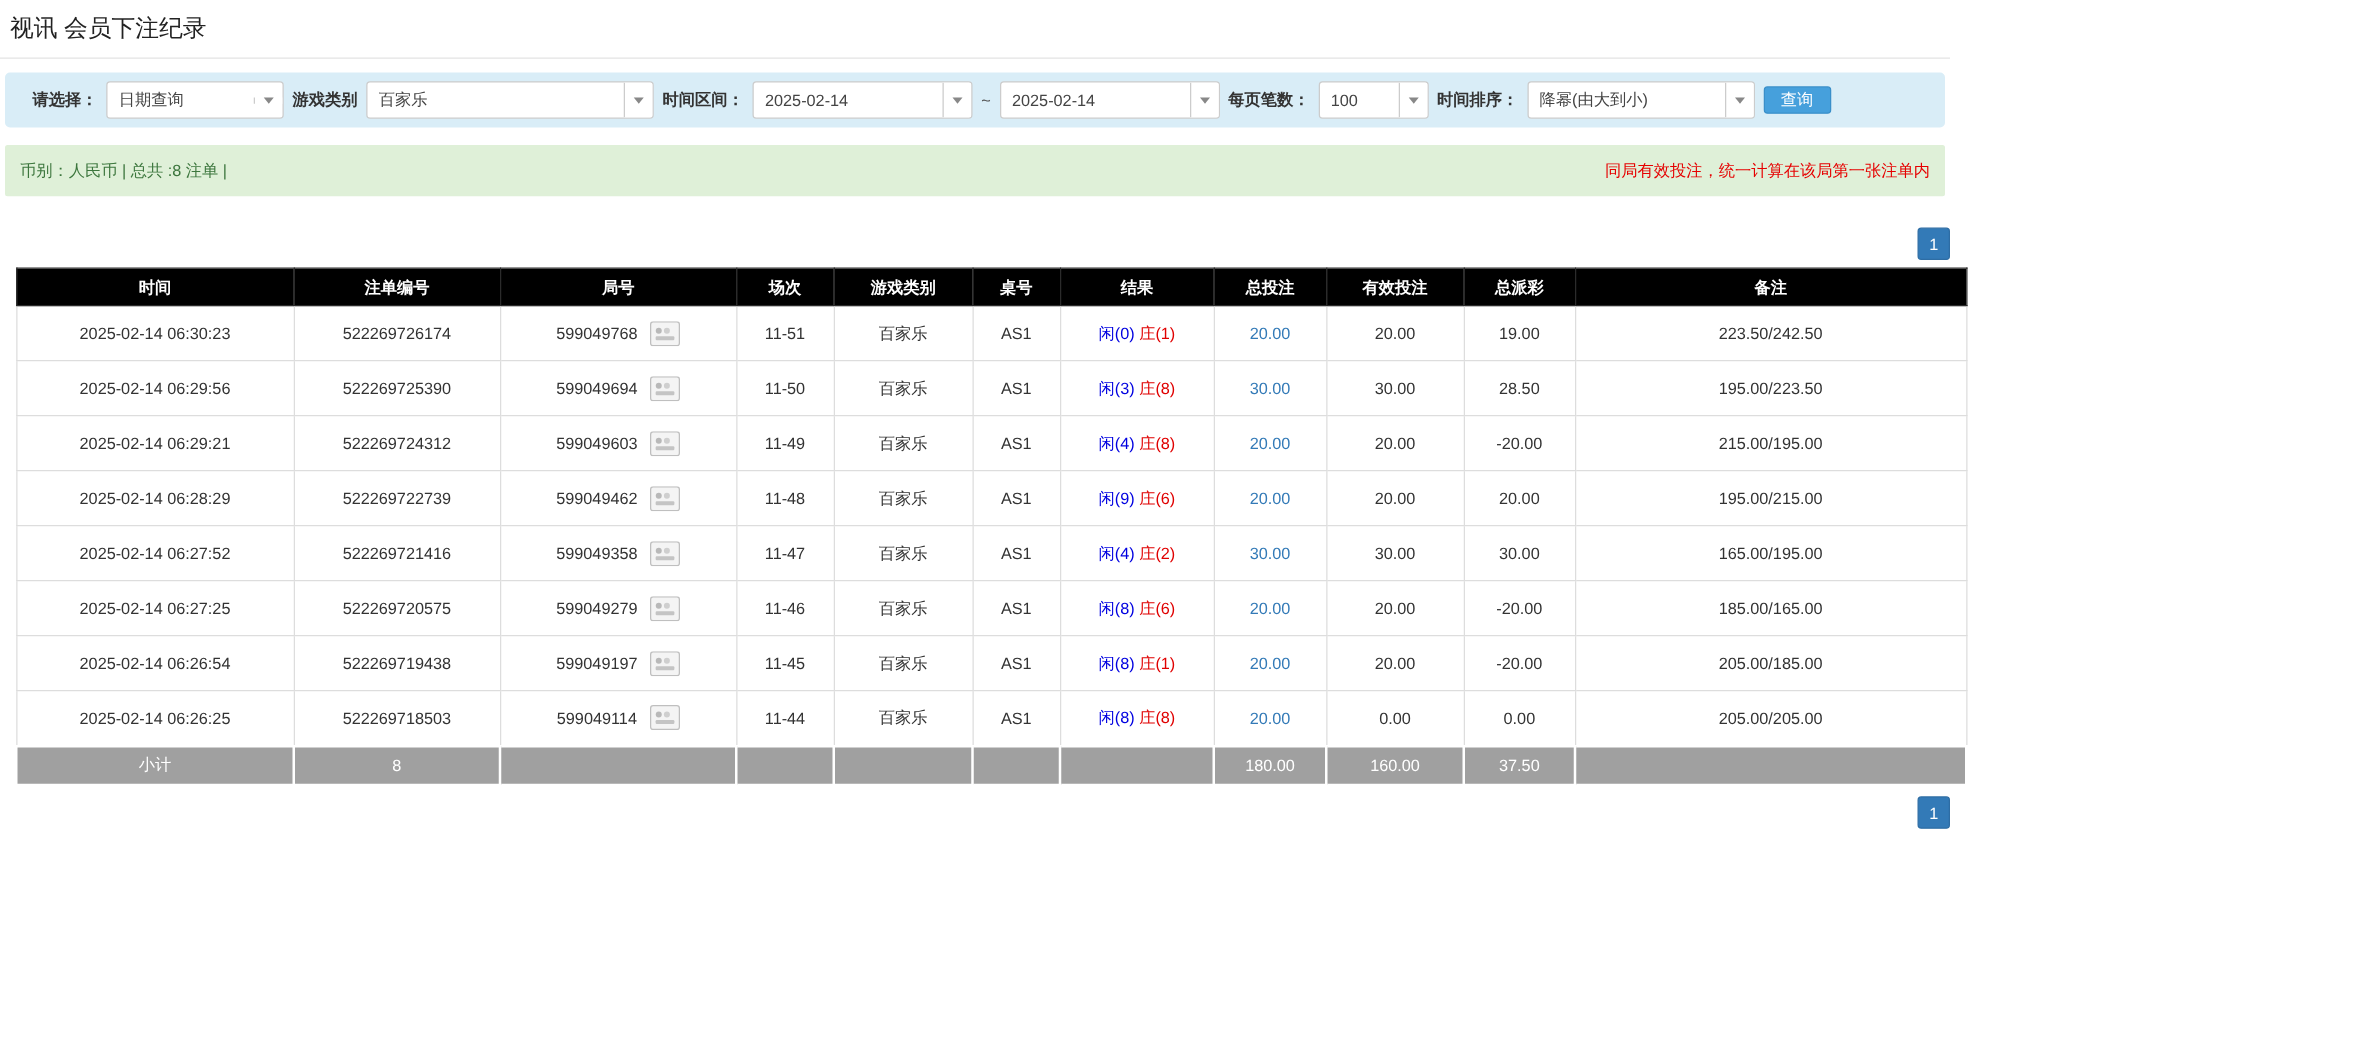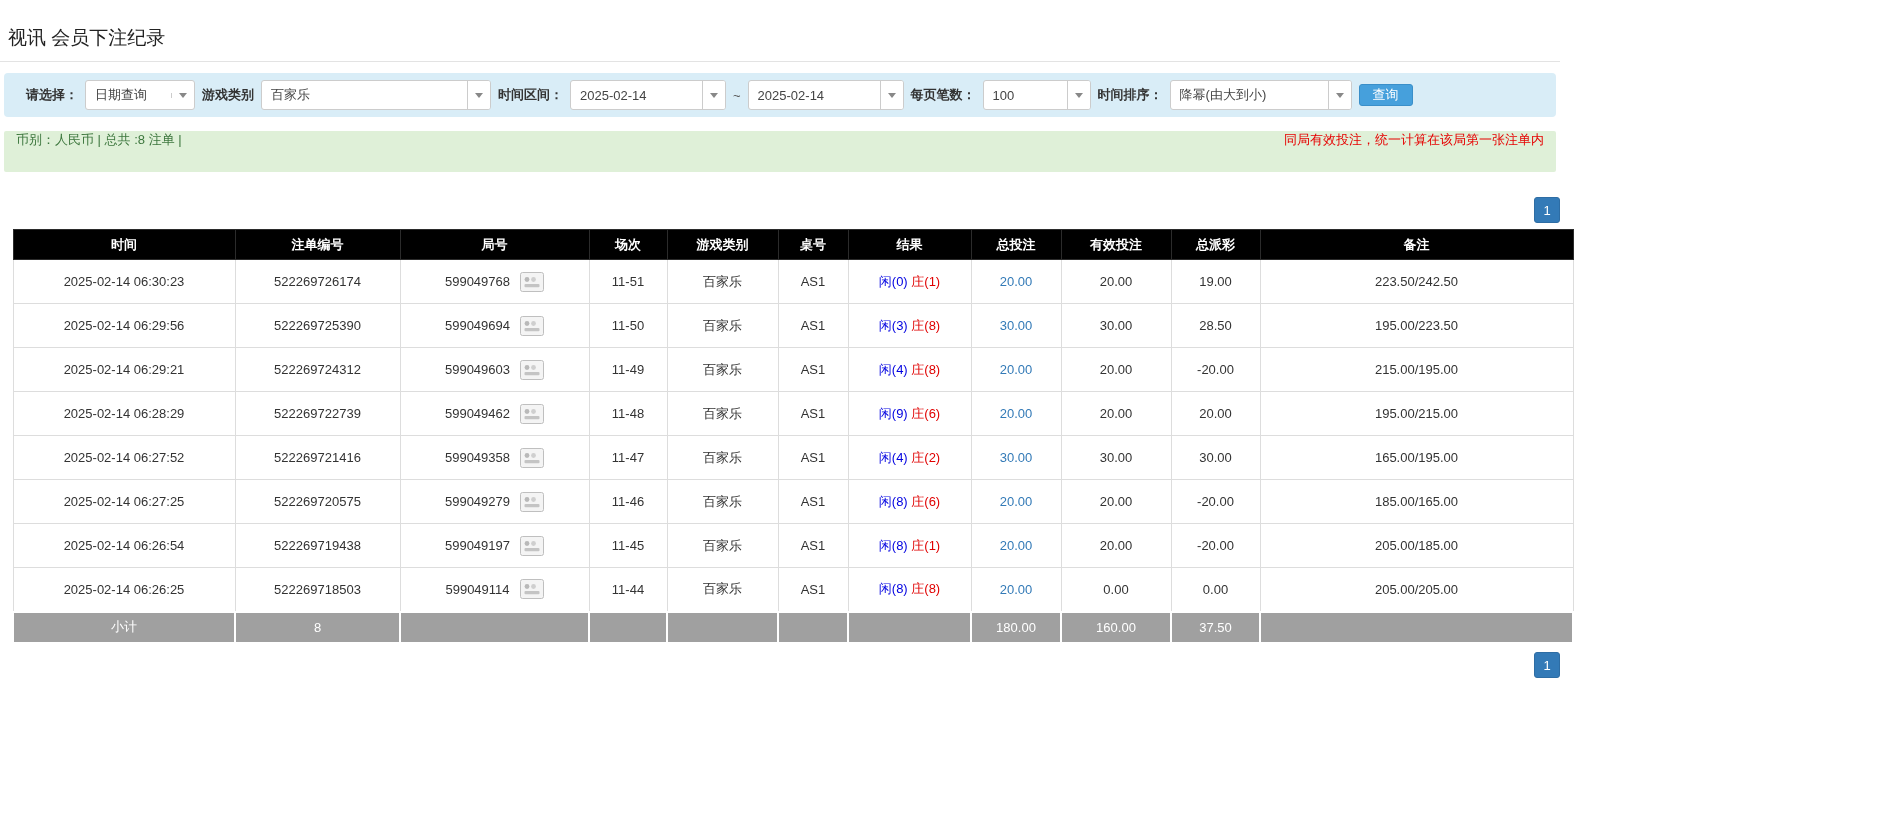--- a/index.html
+++ b/index.html
@@ -9,21 +9,20 @@
     font-family:"Liberation Sans","DejaVu Sans",sans-serif;
     color:#333; font-size:13px;
   }
   .wrap { width:1560px; }
 
   
   .page-title {
     font-size:19px; color:#222;
     padding:10px 8px 10px 8px;
     border-bottom:1px solid #e3e3e3;
-    margin-top:15px;
   }
 
   
   .filter-bar {
     margin:11px 4px 0 4px;
     background:#d9edf7;
     border-radius:4px;
     padding:7px 22px;
     display:flex; align-items:center; gap:7px;
     height:44px;
@@ -41,35 +40,35 @@
   .caret-box {
     width:23px; border-left:1px solid #ccc;
     display:flex; align-items:center; justify-content:center;
     background:#fff;
   }
   .caret-box::after {
     content:''; width:0; height:0;
     border-left:4px solid transparent; border-right:4px solid transparent;
     border-top:5px solid #888;
   }
-  .w130{width:110px;align-items:center;} .w230{width:230px;} .w150{width:156px;} .w100{width:108px;} .w170{width:182px;}
+  .w130{width:142px;align-items:center;} .w230{width:230px;} .w150{width:176px;} .w100{width:88px;} .w170{width:182px;}
   .tilde { color:#555; }
   .btn-search {
     height:22px; padding:0 13px;
     background:#46a0dc; color:#fff; border:1px solid #3a8fc9;
     border-radius:3px; font-size:13px; cursor:pointer;
     font-family:inherit;
   }
 
   
   .summary-bar {
     margin:14px 4px 0 4px;
     background:#dff0d8; border-radius:2px;
     padding:0 12px; height:41px;
-    display:flex; align-items:flex-start; justify-content:space-between;
+    display:flex; align-items:center; justify-content:space-between;
   }
   .summary-left { color:#3c763d; }
   .summary-right { color:#e60000; }
 
   
   .pager { text-align:right; }
   .pager.top { margin-top:25px; margin-bottom:6px; }
   .pager.bottom { margin-top:8px; padding-bottom:10px; }
   .page-btn {
     display:inline-block; min-width:26px; height:26px; line-height:26px;

